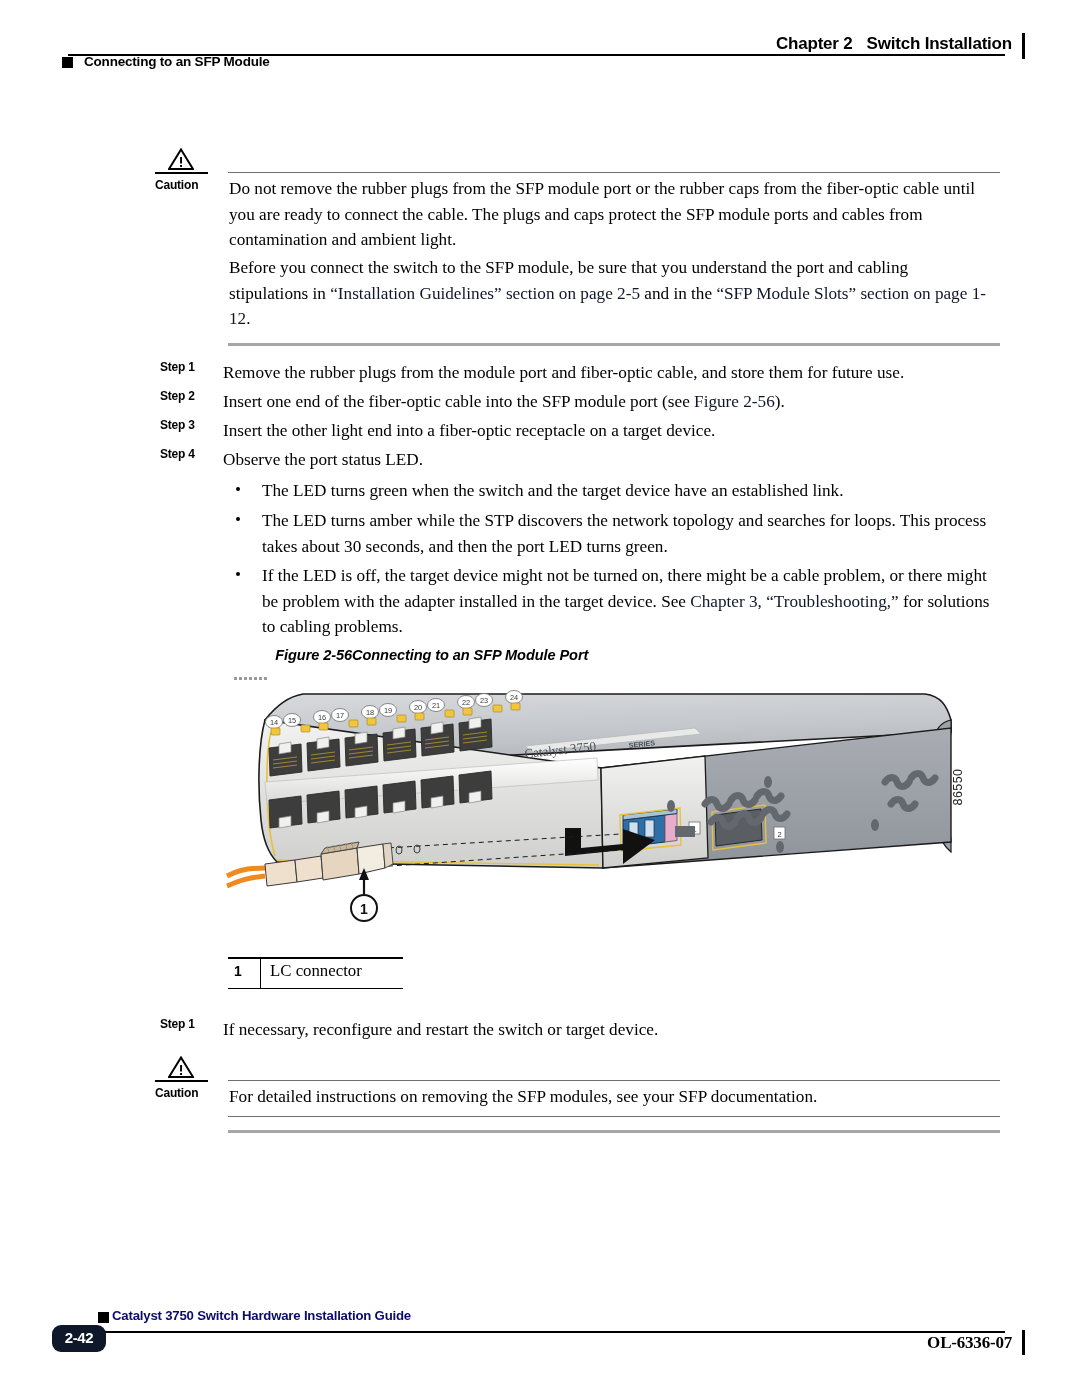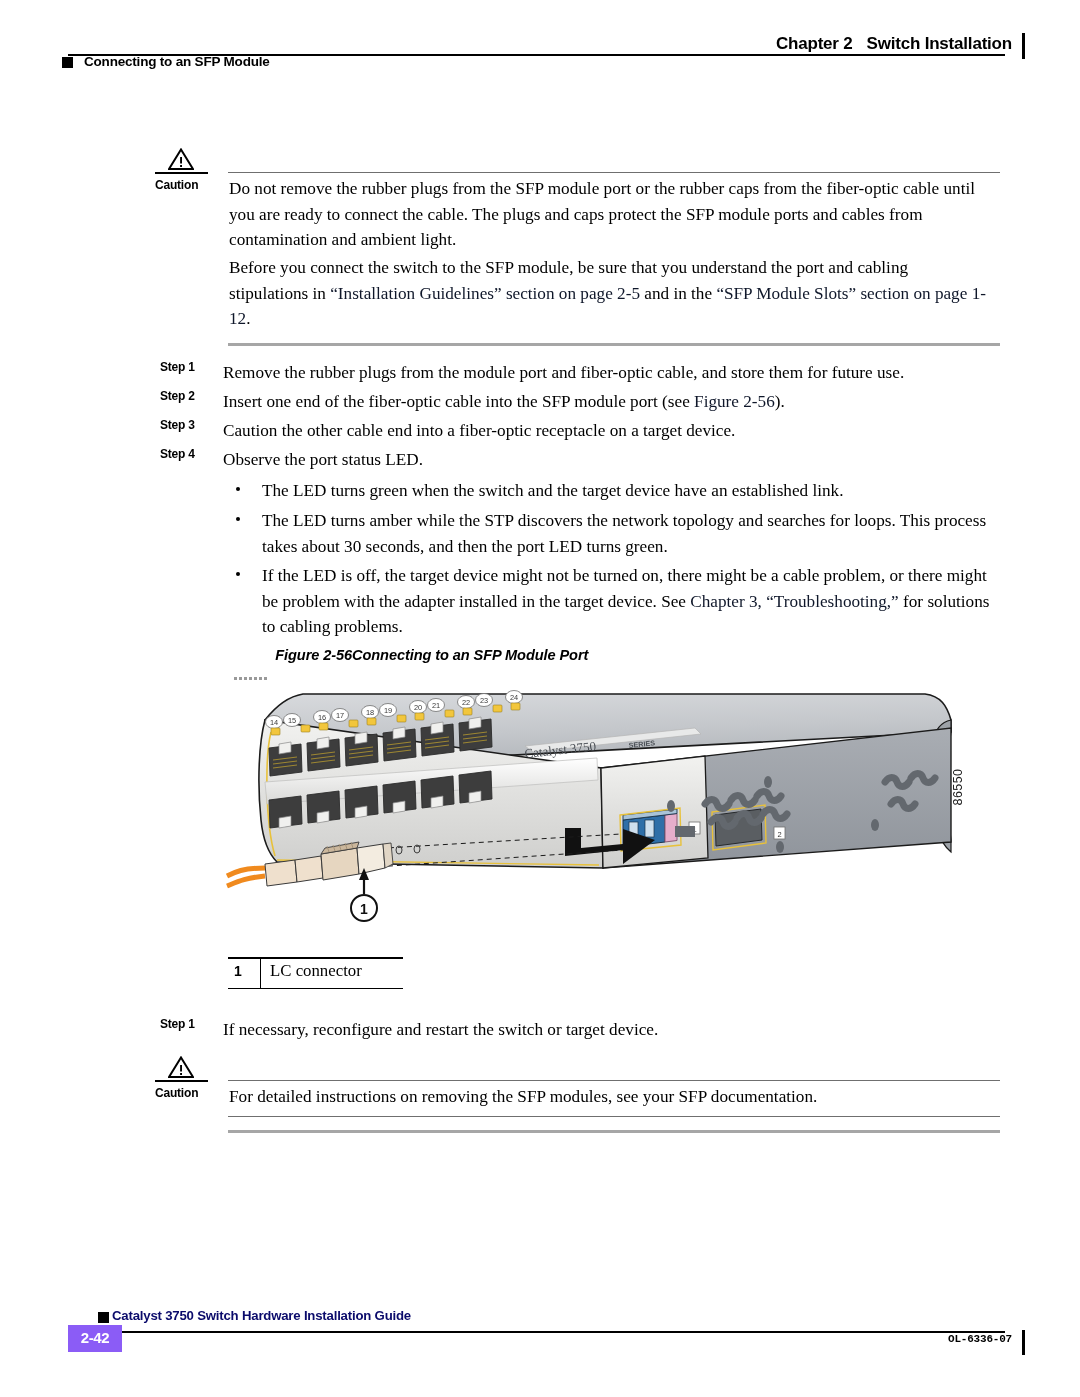--- a/index.html
+++ b/index.html
@@ -258,41 +258,42 @@
     background: #000;
   }
   .ftr-rule {
     position: absolute;
     left: 82px; top: 31px;
     width: 923px; height: 2px;
     background: #000;
   }
   .ftr-pagebox {
     position: absolute;
-    left: 68px; top: 25px;
+    left: 52px; top: 25px;
     width: 54px; height: 27px;
-    background: #8b5cf6;
+    background: #0f172a;
+    border-radius: 9px;
   }
   .ftr-pagenum {
     position: absolute;
     left: 0; top: 4px;
     width: 54px;
     text-align: center;
     font-family: "Liberation Sans", sans-serif;
     font-weight: bold;
     font-size: 15px;
     color: #fff;
     letter-spacing: -0.4px;
   }
   .ftr-doc {
     position: absolute;
     right: 68px; top: 33px;
-    font-family: Liberation Mono, monospace;
-    font-weight: bold;
-    font-size: 11px;
+    font-family: Liberation Serif, serif;
+    font-weight: bold;
+    font-size: 17px;
     letter-spacing: -0.2px;
   }
   .ftr-tick {
     position: absolute;
     right: 55px; top: 30px;
     width: 3px; height: 25px;
     background: #000;
   }
 </style>
 </head>
@@ -331,21 +332,21 @@
   <div class="sbody txt">Remove the rubber plugs from the module port and fiber-optic cable, and store them for future use.</div>
 </div>
 
 <div class="step" style="top:389px;">
   <div class="slabel lbl">Step 2</div>
   <div class="sbody txt"><span>Insert one end of the fiber-optic cable into the SFP module port (see </span><span class="xref">Figure 2-56</span><span>).</span></div>
 </div>
 
 <div class="step" style="top:418px;">
   <div class="slabel lbl">Step 3</div>
-  <div class="sbody txt">Caution the other cable end into a fiber-optic receptacle on a target device.</div>
+  <div class="sbody txt">Insert the other light end into a fiber-optic receptacle on a target device.</div>
 </div>
 
 <div class="step" style="top:447px;">
   <div class="slabel lbl">Step 4</div>
   <div class="sbody txt">Observe the port status LED.</div>
 </div>
 
 <div class="bullet txt" style="top:478px;">
   <span class="dot"></span>
   <span class="btext">The LED turns green when the switch and the target device have an established link.</span>

